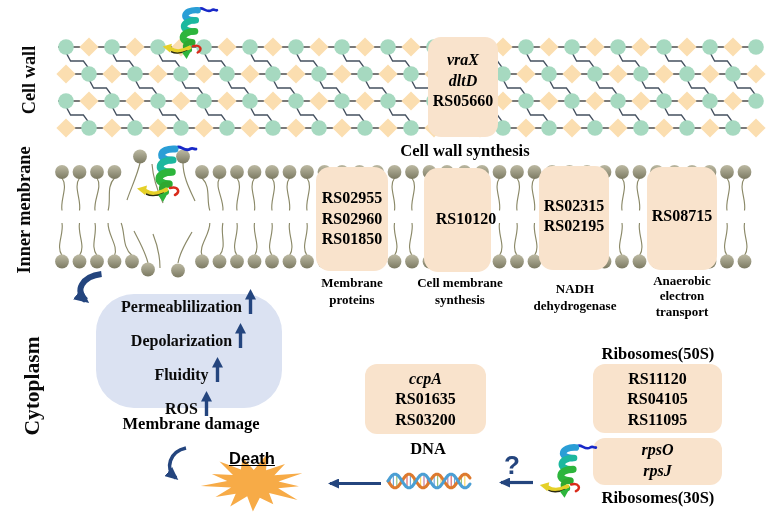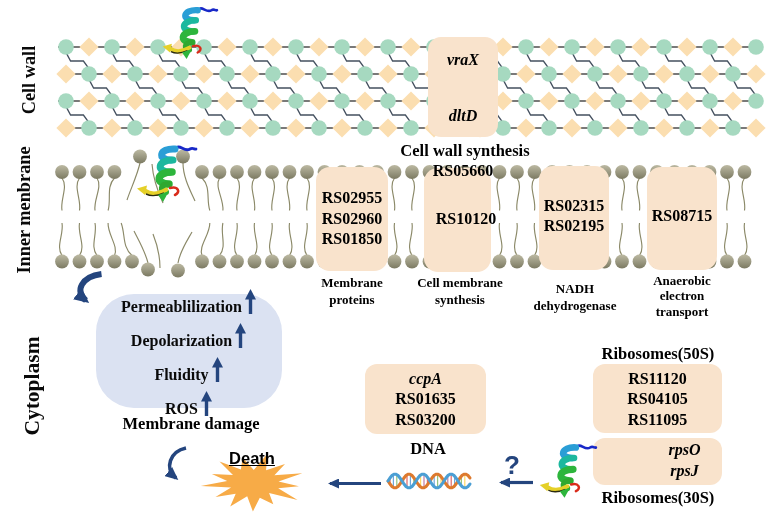--- a/index.html
+++ b/index.html
@@ -430,21 +430,21 @@
         <line x1="464.7999999999995" y1="487.9929514657892" x2="464.7999999999995" y2="474.0070485342108" stroke="#ffd966" stroke-width="1.2"></line>
         <path d="M388.0,481.0L390.0,484.0L392.0,486.5L394.0,487.8L396.0,487.8L398.0,486.5L400.0,484.0L402.0,481.0L404.0,478.0L406.0,475.5L408.0,474.2L410.0,474.2L412.0,475.5L414.0,478.0L416.0,481.0L418.0,484.0L420.0,486.5L422.0,487.8L424.0,487.8L426.0,486.5L428.0,484.0L430.0,481.0L432.0,478.0L434.0,475.5L436.0,474.2L438.0,474.2L440.0,475.5L442.0,478.0L444.0,481.0L446.0,484.0L448.0,486.5L450.0,487.8L452.0,487.8L454.0,486.5L456.0,484.0L458.0,481.0L460.0,478.0L462.0,475.5L464.0,474.2L466.0,474.2L468.0,475.5L470.0,478.0" stroke="#dd7a2e" stroke-width="3" fill="none" stroke-linecap="round"></path>
         <path d="M388.0,481.0L390.0,478.0L392.0,475.5L394.0,474.2L396.0,474.2L398.0,475.5L400.0,478.0L402.0,481.0L404.0,484.0L406.0,486.5L408.0,487.8L410.0,487.8L412.0,486.5L414.0,484.0L416.0,481.0L418.0,478.0L420.0,475.5L422.0,474.2L424.0,474.2L426.0,475.5L428.0,478.0L430.0,481.0L432.0,484.0L434.0,486.5L436.0,487.8L438.0,487.8L440.0,486.5L442.0,484.0L444.0,481.0L446.0,478.0L448.0,475.5L450.0,474.2L452.0,474.2L454.0,475.5L456.0,478.0L458.0,481.0L460.0,484.0L462.0,486.5L464.0,487.8L466.0,487.8L468.0,486.5L470.0,484.0" stroke="#4b9fd4" stroke-width="3" fill="none" stroke-linecap="round"></path>
       </g>
     </svg>
 
   <div class="vlabel" style="left:29px;top:79.5px;">Cell wall</div>
   <div class="vlabel" style="left:24px;top:209.5px;">Inner menbrane</div>
   <div class="vlabel" style="left:32px;top:386px;font-size:21.5px;">Cytoplasm</div>
 
-  <div class="genes" style="left:428px;top:50px;width:70px;gap:35px;">
+  <div class="genes" style="left:428px;top:50px;width:70px;">
     <span class="it">vraX</span>
     <span class="it">dltD</span>
     <span>RS05660</span>
   </div>
   <div class="cap" style="left:385px;top:141px;width:160px;">Cell wall synthesis</div>
 
   <div class="genes" style="left:316px;top:188px;width:72px;">
     <span>RS02955</span>
     <span>RS02960</span>
     <span>RS01850</span>
@@ -528,18 +528,18 @@
   <div class="cap" style="left:378px;top:439px;width:100px;">DNA</div>
 
   <div class="qmark" style="left:497px;top:450px;width:30px;">?</div>
 
   <div class="cap" style="left:583px;top:343.5px;width:150px;">Ribosomes(50S)</div>
   <div class="genes" style="left:593px;top:368.5px;width:129px;">
     <span>RS11120</span>
     <span>RS04105</span>
     <span>RS11095</span>
   </div>
-  <div class="genes" style="left:593px;top:438.5px;width:129px;line-height:21px;padding-left:27px;">
+  <div class="genes" style="left:593px;top:438.5px;width:129px;line-height:21px;">
     <span class="it">rpsO</span>
     <span class="it">rpsJ</span>
   </div>
   <div class="cap" style="left:583px;top:488px;width:150px;">Ribosomes(30S)</div>
 </div>
 
 </body></html>

